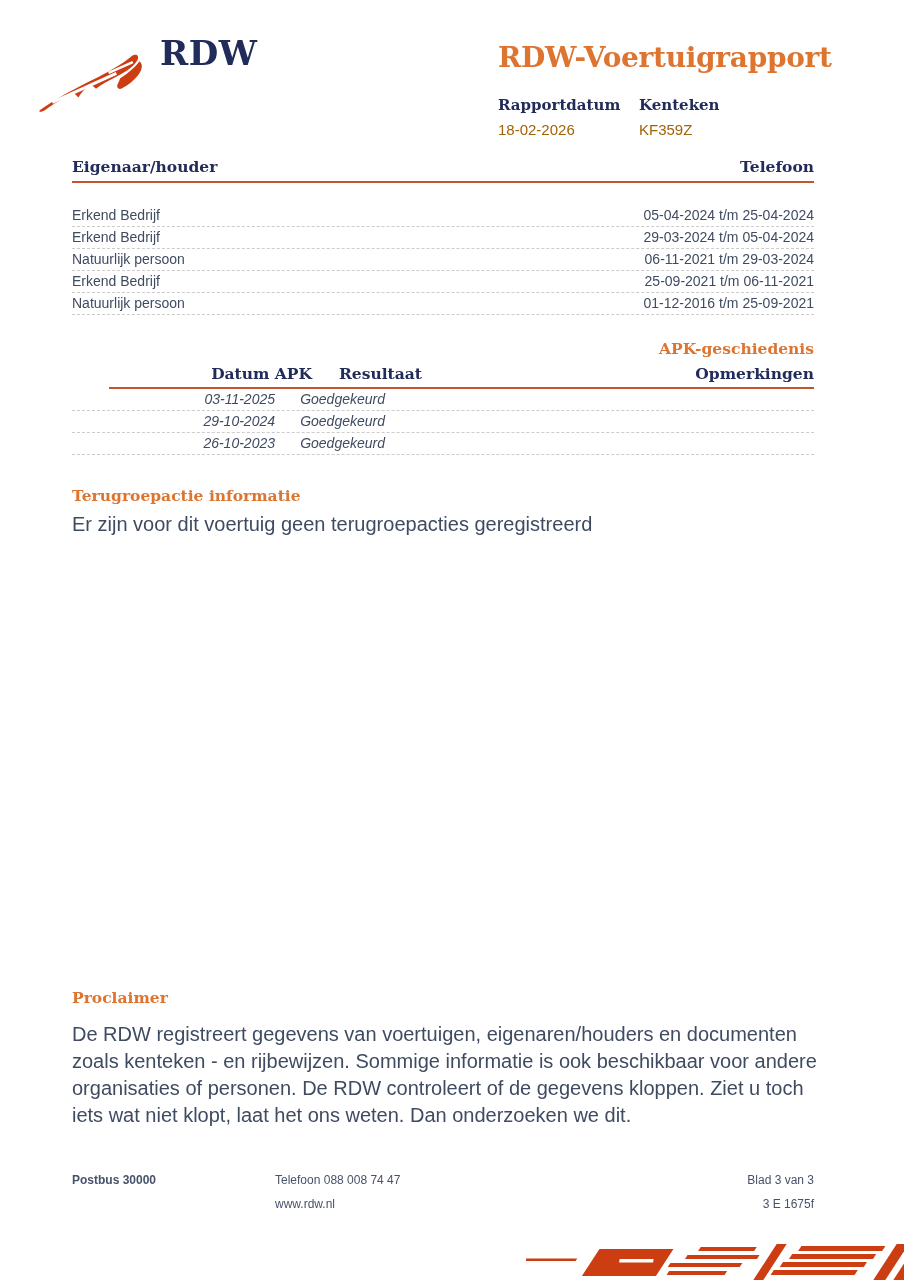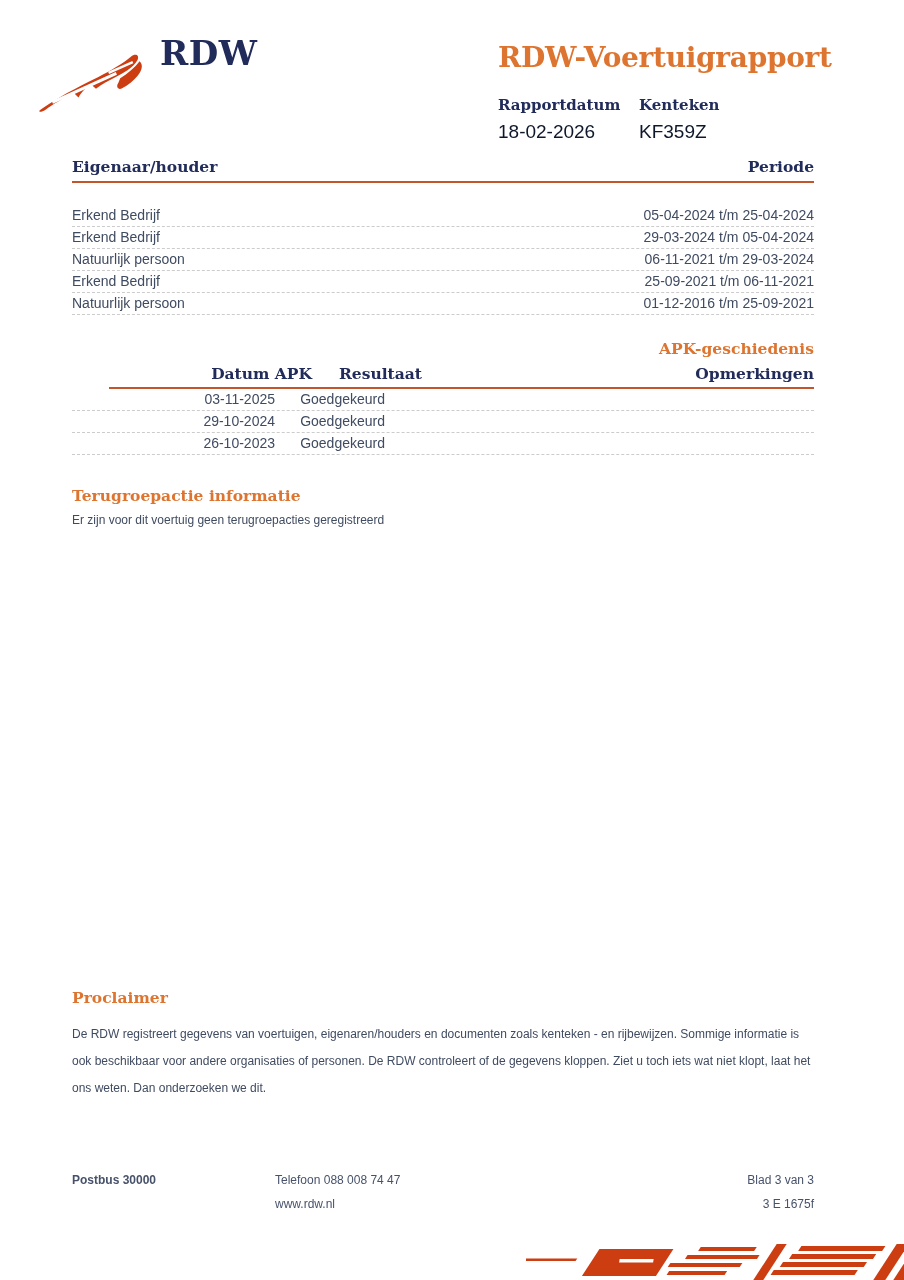--- a/index.html
+++ b/index.html
@@ -56,22 +56,22 @@
   }
   .meta-col { width: 141px; }
   .meta-label {
     font-family: "DejaVu Serif", serif;
     font-weight: bold;
     font-size: 15px;
     color: #222c5a;
     margin-bottom: 7px;
   }
   .meta-value {
-    font-size: 19px;
-    color: #0f172a;
+    font-size: 15px;
+    color: #a16207;
   }
 
   
   .section {
     position: absolute;
     left: 72px;
     width: 742px;
   }
   .section-title {
     font-family: "DejaVu Serif", serif;
@@ -123,29 +123,30 @@
     color: #222c5a;
     line-height: 1.1;
   }
   .apk-row {
     display: flex;
     font-size: 14px;
     line-height: 17px;
     padding: 2px 0;
     border-bottom: 1px dashed #cccccc;
     color: #3f4b61;
+    font-style: italic;
   }
   .col-date    { width: 203px; flex: none; }
   .col-result  { width: 110px; flex: none; }
   .col-remarks { flex: 1; }
 
   
   .recall-section { top: 487px; }
   .recall-text, .proclaimer-text {
-    font-size: 12px;
+    font-size: 20px;
     color: #3f4b61;
   }
   .recall-text { margin-top: 9px; }
   .proclaimer-section { top: 989px; }
   .proclaimer-text {
     margin-top: 15px;
     line-height: 27px;
     width: 745px;
   }
 
@@ -197,21 +198,21 @@
     </div>
     <div class="meta-col">
       <div class="meta-label">Kenteken</div>
       <div class="meta-value">KF359Z</div>
     </div>
   </div>
 
   <section class="section owner-section">
     <div class="table-head">
       <span class="th">Eigenaar/houder</span>
-      <span class="th">Periode</span>
+      <span class="th">Telefoon</span>
     </div>
     <div class="owner-rows">
       <div class="trow">
         <span>Erkend Bedrijf</span>
         <span>05-04-2024 t/m 25-04-2024</span>
       </div>
       <div class="trow">
         <span>Erkend Bedrijf</span>
         <span>29-03-2024 t/m 05-04-2024</span>
       </div>

